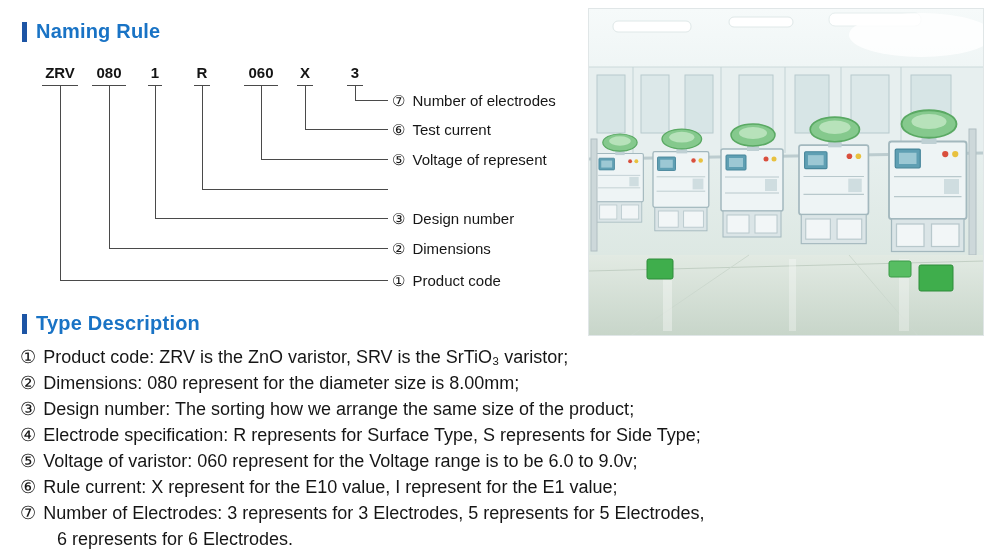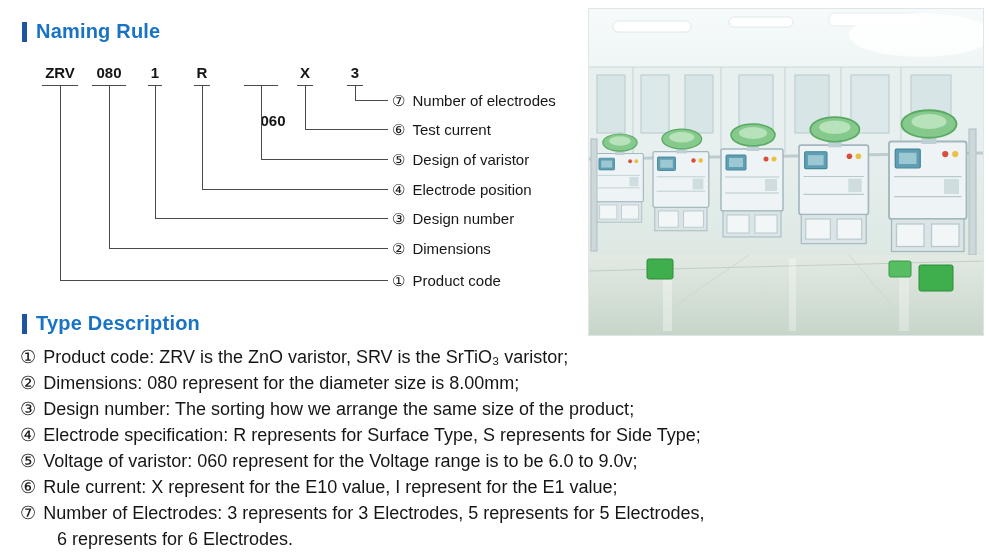--- a/index.html
+++ b/index.html
@@ -43,21 +43,21 @@
     <span class="hbar"></span>
     <span class="htext">Naming Rule</span>
   </div>
 
   <div class="diagram">
 
     <span class="token" style="left:60px;">ZRV</span>
     <span class="token" style="left:109px;">080</span>
     <span class="token" style="left:155px;">1</span>
     <span class="token" style="left:202px;">R</span>
-    <span class="token" style="left:273px;margin-top:48px;">060</span>
+    <span class="token" style="left:261px;">060</span>
     <span class="token" style="left:305px;">X</span>
     <span class="token" style="left:355px;">3</span>
 
     <span class="tline" style="left:42px;  width:36px;"></span>
     <span class="tline" style="left:92px;  width:34px;"></span>
     <span class="tline" style="left:148px; width:14px;"></span>
     <span class="tline" style="left:194px; width:16px;"></span>
     <span class="tline" style="left:244px; width:34px;"></span>
     <span class="tline" style="left:297px; width:16px;"></span>
     <span class="tline" style="left:347px; width:16px;"></span>
@@ -70,24 +70,21 @@
     <div class="conn" style="left:109px; width:279px; height:164px;"></div>
     <div class="conn" style="left:60px;  width:328px; height:196px;"></div>
 
     <div class="dlabel" style="top:101px;">
       <span class="dnum">⑦</span><span>Number of electrodes</span>
     </div>
     <div class="dlabel" style="top:130px;">
       <span class="dnum">⑥</span><span>Test current</span>
     </div>
     <div class="dlabel" style="top:160px;">
-      <span class="dnum">⑤</span><span>Design of varistor</span>
-    </div>
-    <div class="dlabel" style="top:190px;">
-      <span class="dnum">④</span><span>Electrode position</span>
+      <span class="dnum">⑤</span><span>Voltage of represent</span>
     </div>
     <div class="dlabel" style="top:219px;">
       <span class="dnum">③</span><span>Design number</span>
     </div>
     <div class="dlabel" style="top:249px;text-align:center;">
       <span class="dnum">②</span><span>Dimensions</span>
     </div>
     <div class="dlabel" style="top:281px;">
       <span class="dnum">①</span><span>Product code</span>
     </div>

